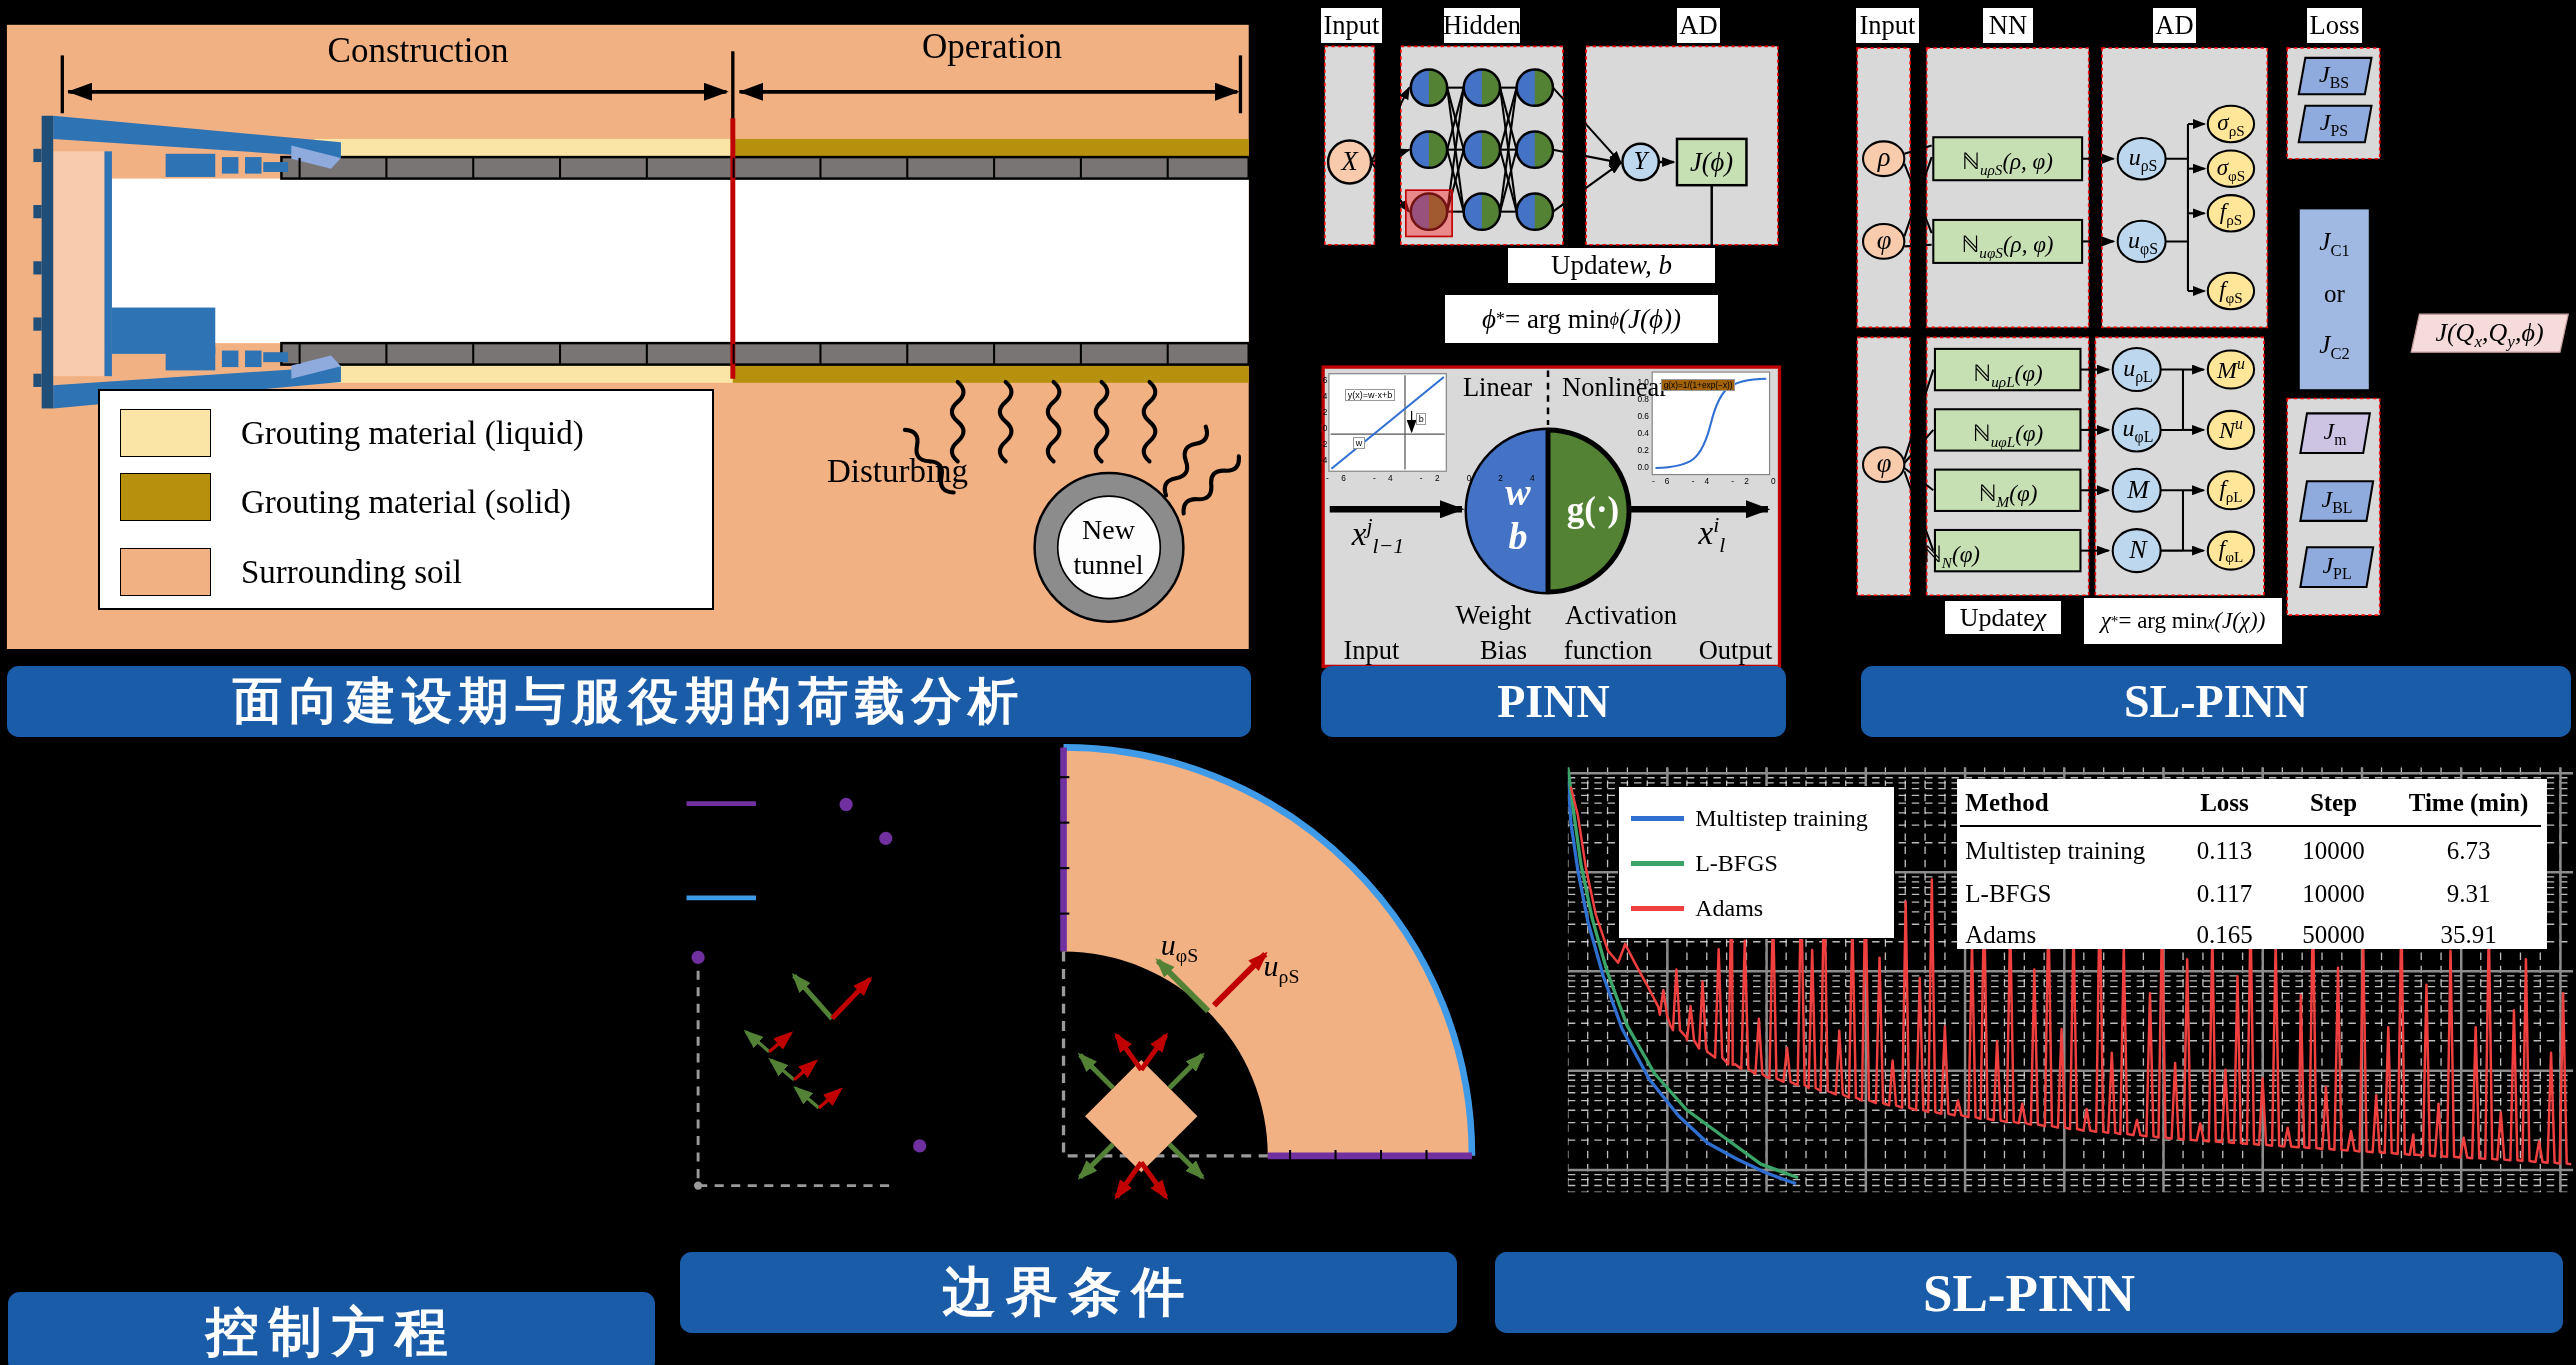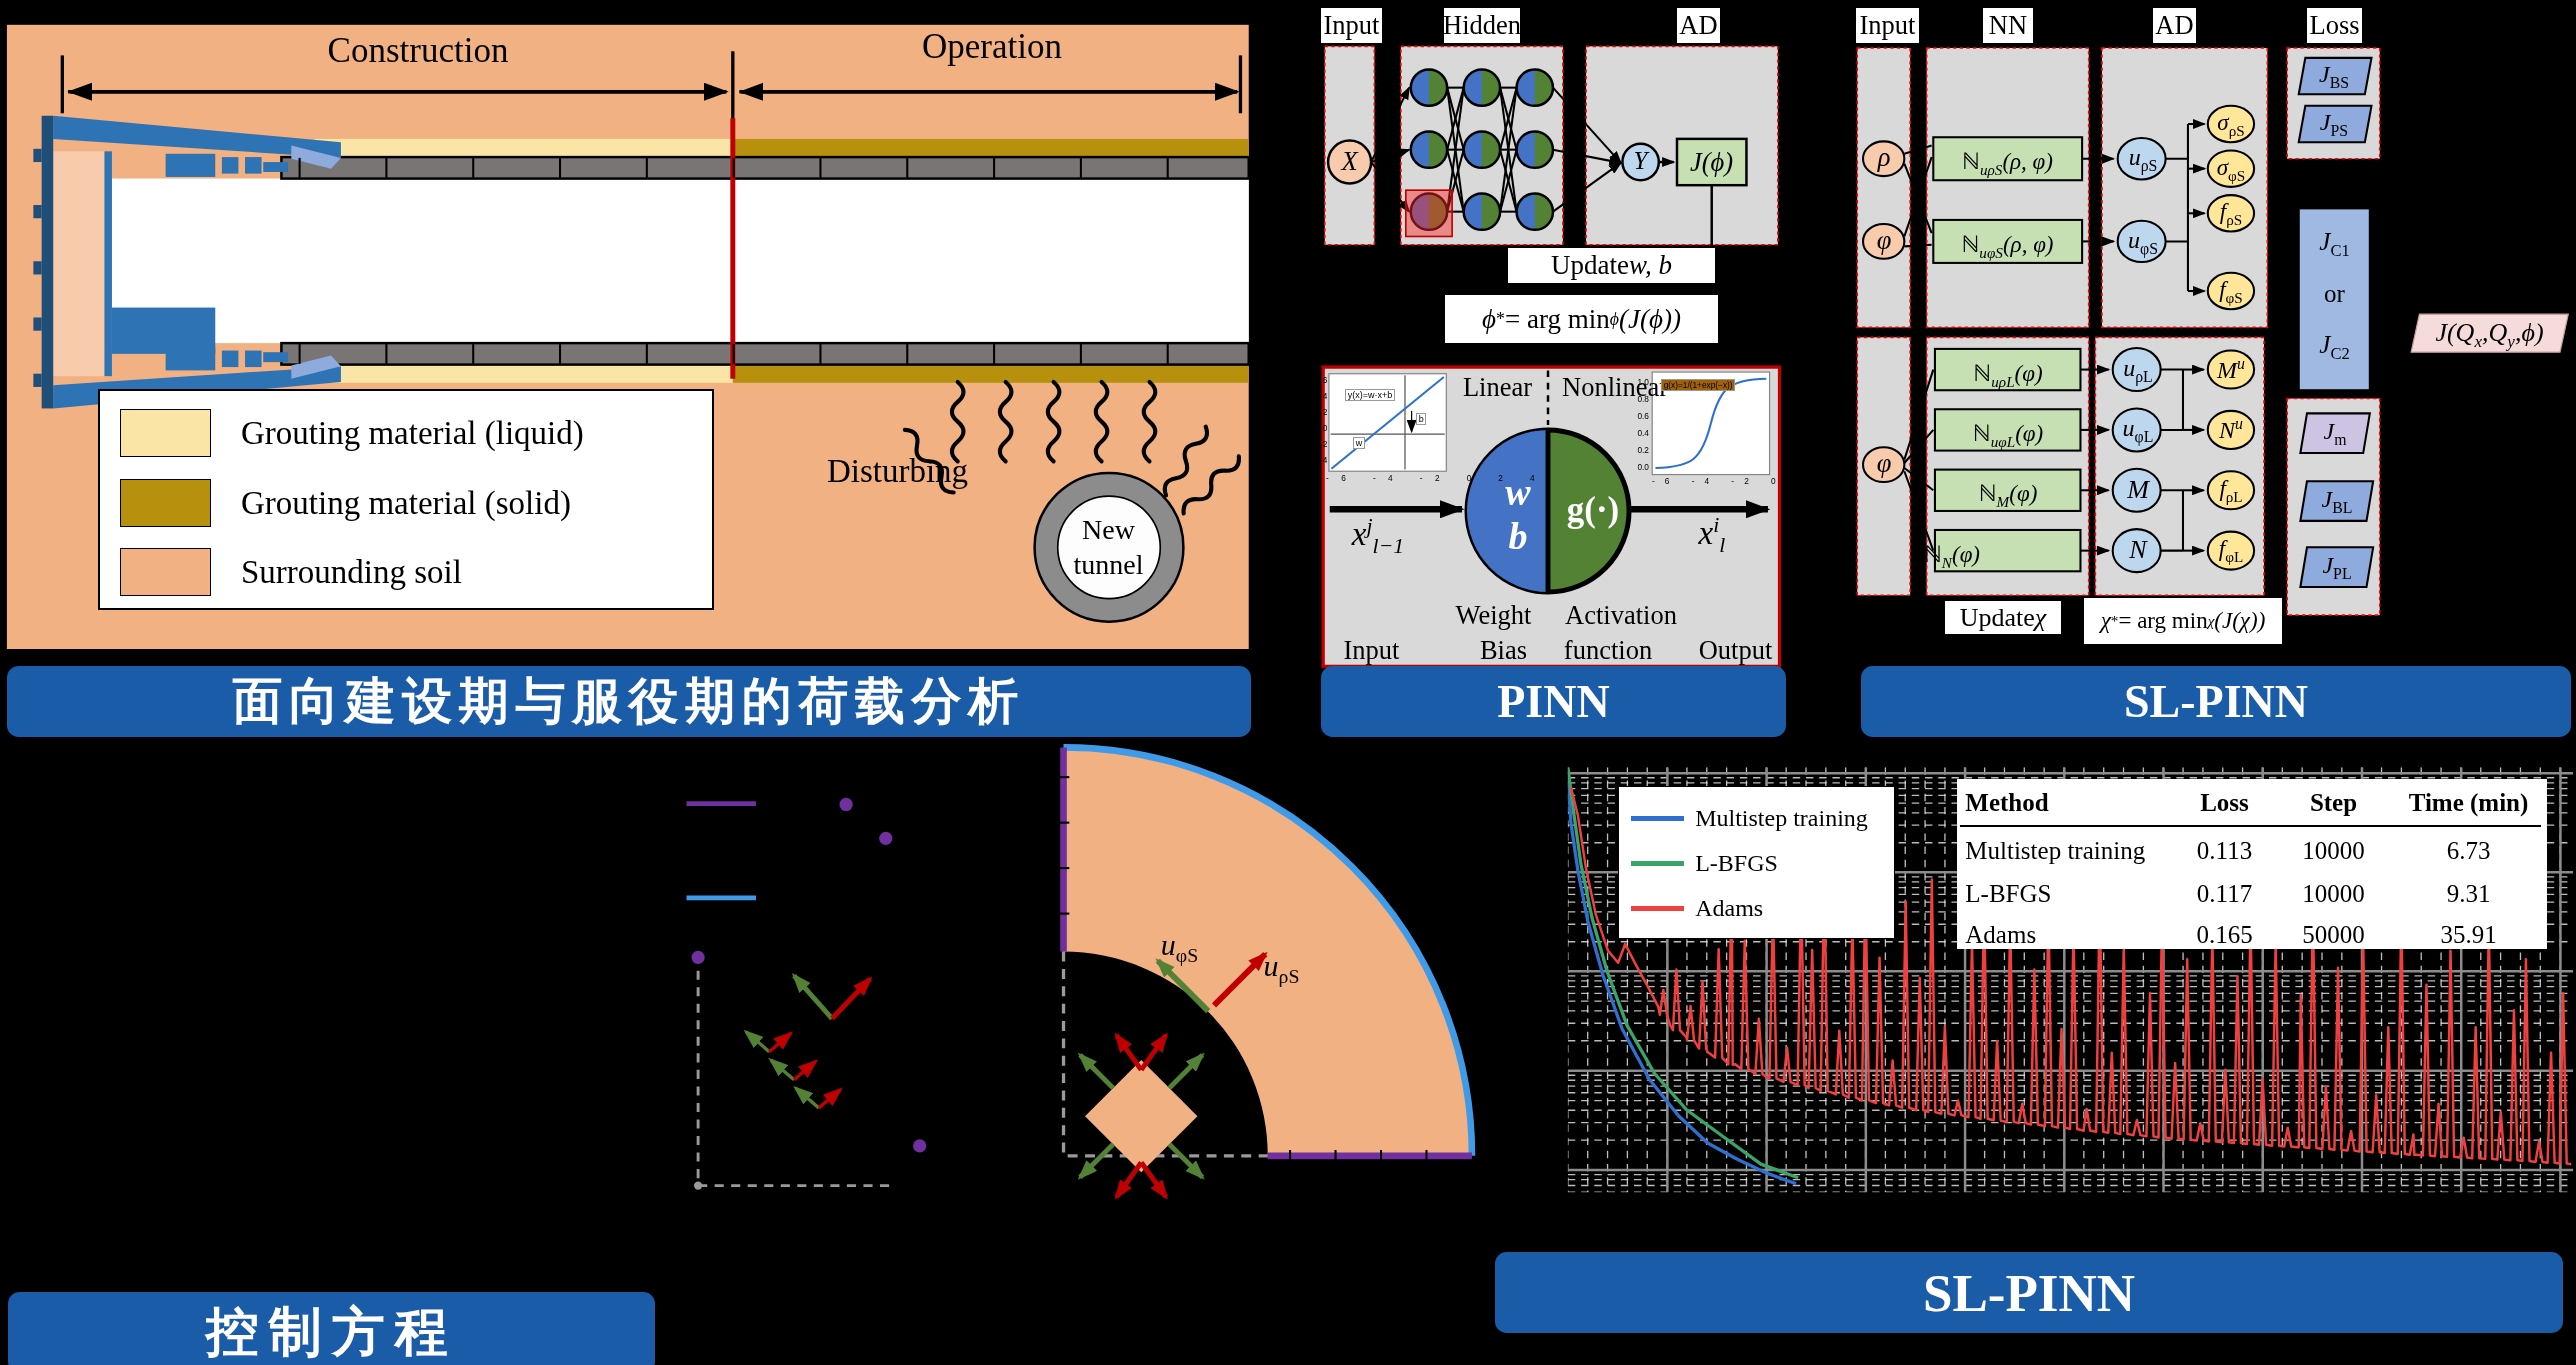--- a/index.html
+++ b/index.html
@@ -476,21 +476,21 @@
 <div class="t serif c" style="left:901px;top:26.5px;width:182px;font-size:35px;">Operation</div>
 <div class="t serif c" style="left:794px;top:453px;width:207px;font-size:33px;">Disturbing</div>
 <div class="t serif c" style="left:1059px;top:514px;width:99px;font-size:28px;">New</div>
 <div class="t serif c" style="left:1059px;top:549px;width:99px;font-size:28px;">tunnel</div>
 
 <div class="legend-box" style="left:98px;top:389px;width:612px;height:217px;">
   <div class="leg-row" style="left:20px;top:18px;">
     <div class="swatch" style="background:#FBE5A6;"></div>
     <div class="serif" style="font-size:33px;">Grouting material (liquid)</div>
   </div>
-  <div class="leg-row" style="left:20px;top:88px;">
+  <div class="leg-row" style="left:20px;top:82px;align-items:flex-end;">
     <div class="swatch" style="background:#B7910E;"></div>
     <div class="serif" style="font-size:33px;">Grouting material (solid)</div>
   </div>
   <div class="leg-row" style="left:20px;top:157px;">
     <div class="swatch" style="background:#F2B183;"></div>
     <div class="serif" style="font-size:33px;">Surrounding soil</div>
   </div>
 </div>
 
 <div class="t serif c strip" style="left:1321px;top:8.3px;width:61px;height:35px;font-size:26.5px;">Input</div>
@@ -626,18 +626,19 @@
   <div class="t serif" style="left:8.3px;top:142px;font-size:25px;">Adams</div>
   <div class="t serif c" style="left:222px;top:142px;width:91px;font-size:25px;">0.165</div>
   <div class="t serif c" style="left:331px;top:142px;width:91px;font-size:25px;">50000</div>
   <div class="t serif c" style="left:437px;top:142px;width:149px;font-size:25px;">35.91</div>
 </div>
 
 <div class="banner sans b" style="left:6.6px;top:666px;width:1244px;height:71px;font-size:50px;letter-spacing:6.6px;">面向建设期与服役期的荷载分析</div>
 <div class="banner serif b" style="left:1321px;top:666px;width:465px;height:71px;font-size:46px;">PINN</div>
 <div class="banner serif b" style="left:1861px;top:666px;width:710px;height:71px;font-size:46px;">SL-PINN</div>
 <div class="banner sans b" style="left:8.3px;top:1252px;width:647px;height:81px;font-size:53px;letter-spacing:10px;margin-top:40px;">控制方程</div>
+<div class="banner sans b" style="left:680px;top:1252px;width:777px;height:81px;font-size:53px;letter-spacing:10px;">边界条件</div>
 <div class="banner b" style="left:1495px;top:1252px;width:1068px;height:81px;font-size:53px;">
   <span class="serif b">SL-PINN</span>
 </div>
 
 </div>
 
 
 </body></html>

